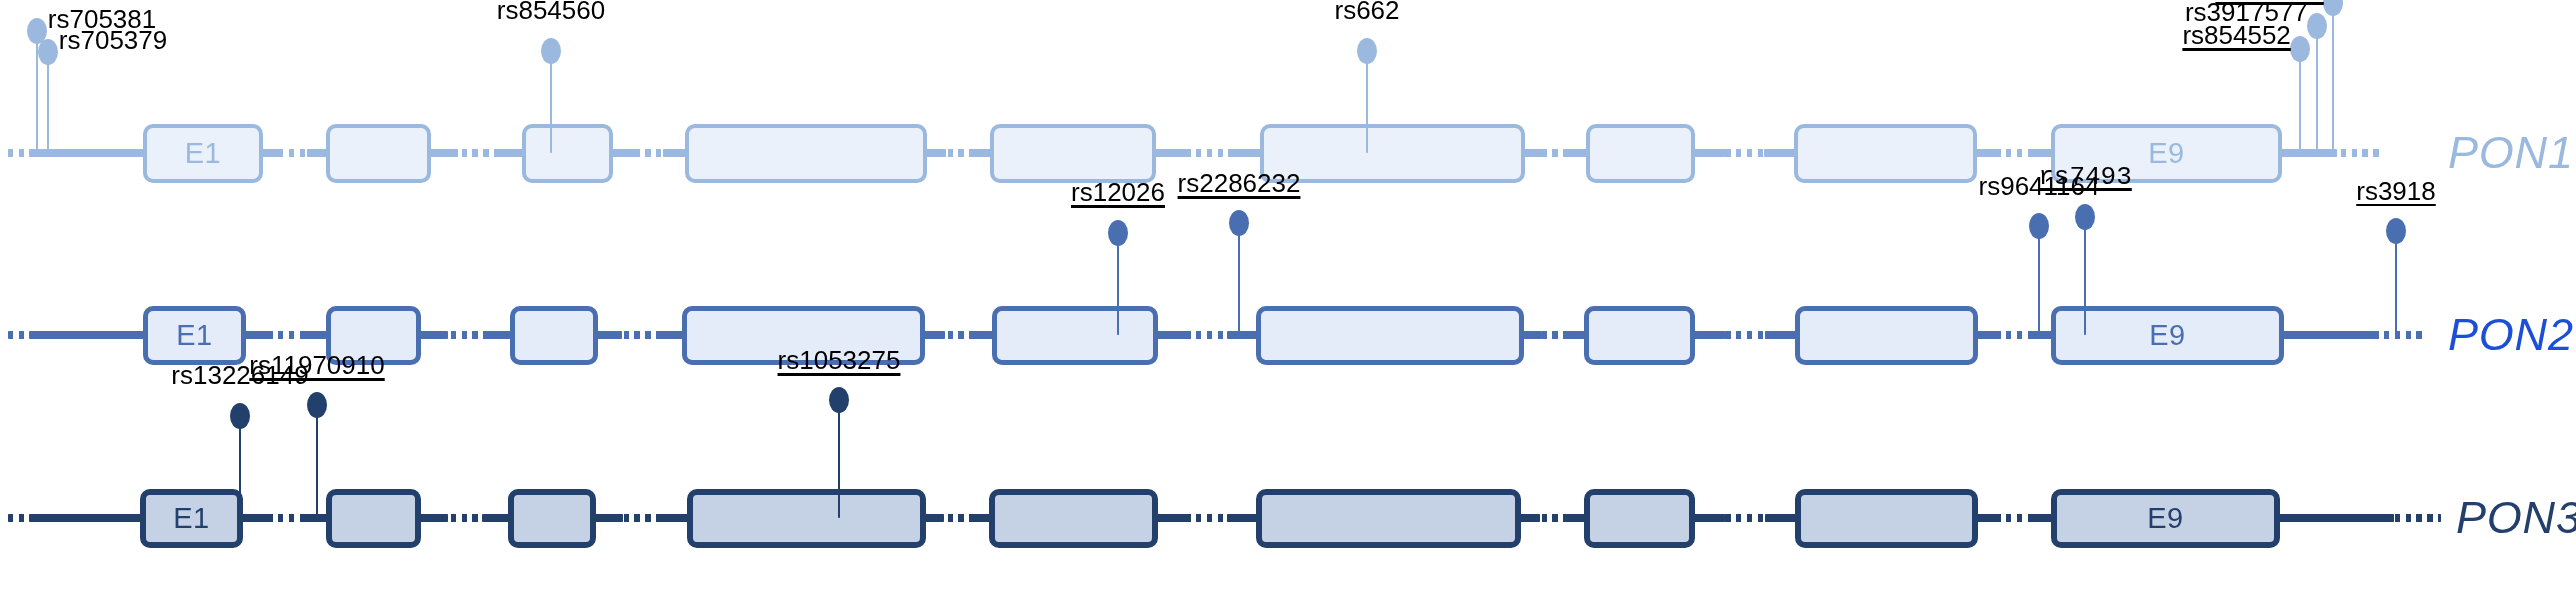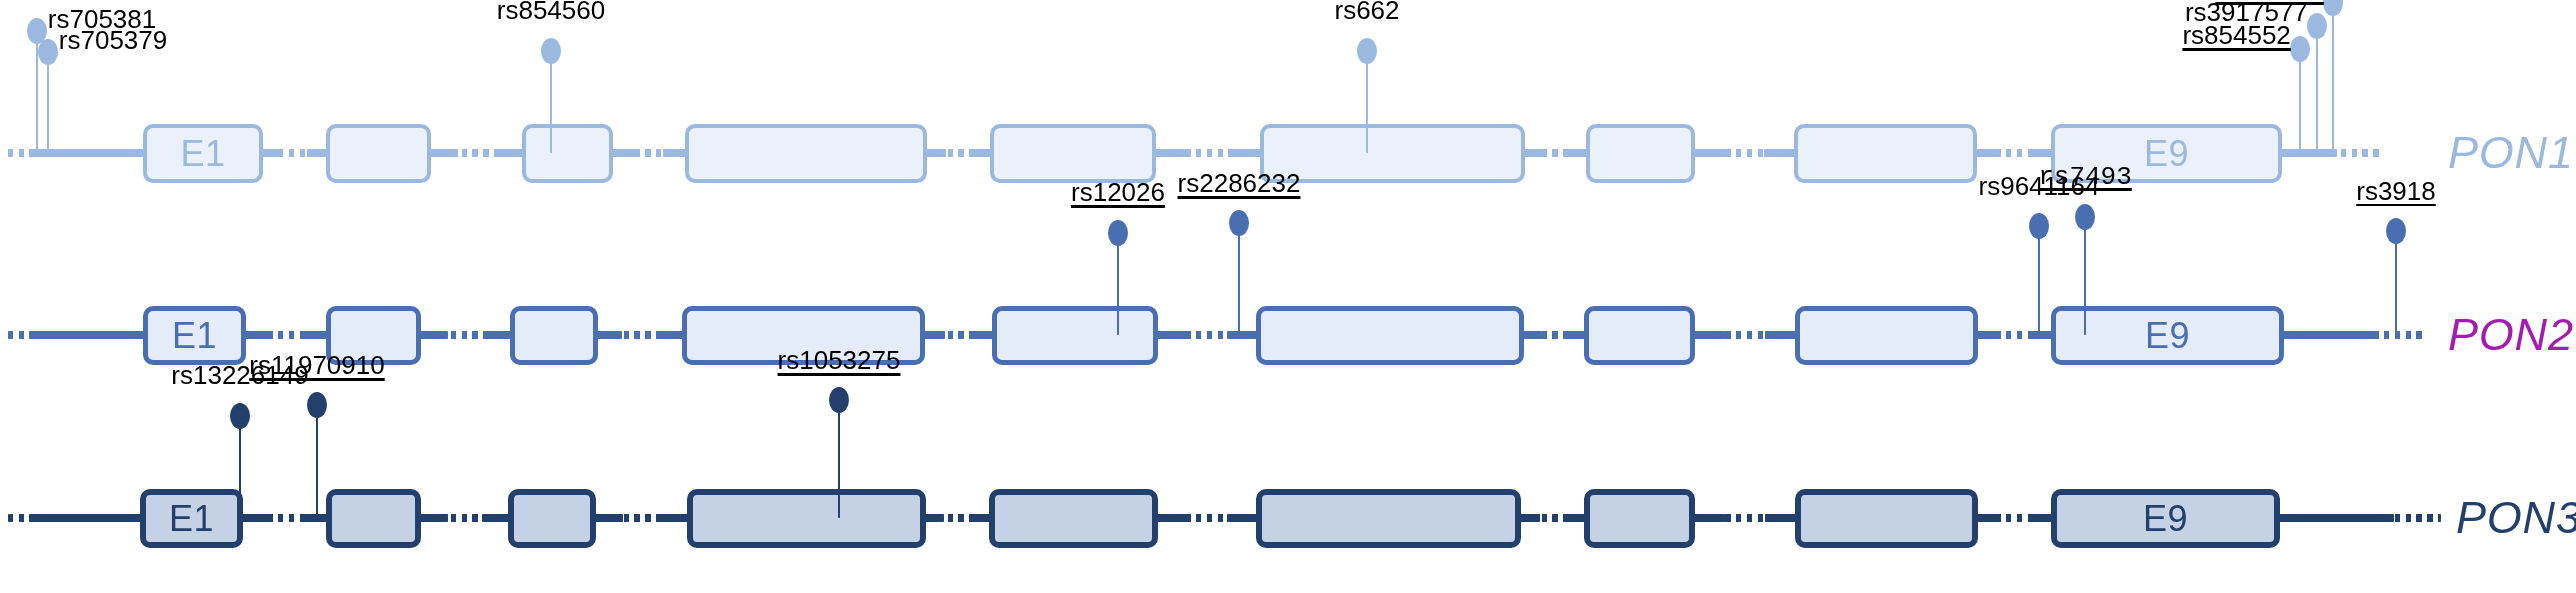--- a/index.html
+++ b/index.html
@@ -17,21 +17,21 @@
         currentColor 0px, currentColor 5.4px, rgba(255,255,255,0) 5.4px, rgba(255,255,255,0) 10.8px);
   }
   .backbone.solid{background:currentColor;}
 
   
   .exon{
     position:absolute;
     box-sizing:border-box;
     border-radius:10px;
     display:flex;align-items:center;justify-content:center;
-    font-size:36px;font-weight:400;letter-spacing:0.4px;
+    font-size:29px;font-weight:400;letter-spacing:0.4px;
     line-height:1;
   }
   .exon .exon-label{pointer-events:none;}
 
   
   .marker{position:absolute;width:0;height:0;}
   .marker .stem{
     position:absolute;left:-0.8px;width:1.9px;
     border-radius:0.8px;
   }
@@ -67,21 +67,21 @@
   .pal-pon1{color:#9bb9de;}
   .pal-pon1 .exon{background:#eaf1fb;border:4.6px solid #9bb9de;color:#9bb9de;}
   .pal-pon1 .marker .stem{background:#9bb9de;}
   .pal-pon1 .marker .head{background:#9bb9de;}
   .pal-pon1 .gene-name{color:#9bb9de;}
 
   .pal-pon2{color:#4a6fb0;}
   .pal-pon2 .exon{background:#e4ecf9;border:5.4px solid #4a6fb0;color:#4a6fb0;}
   .pal-pon2 .marker .stem{background:#4a6fb0;}
   .pal-pon2 .marker .head{background:#4a6fb0;}
-  .pal-pon2 .gene-name{color:#a21caf;}
+  .pal-pon2 .gene-name{color:#1d4ed8;}
 
   .pal-pon3{color:#233f6b;}
   .pal-pon3 .exon{background:#c5d2e6;border:6.2px solid #233f6b;color:#233f6b;}
   .pal-pon3 .marker .stem{background:#233f6b;}
   .pal-pon3 .marker .head{background:#233f6b;}
   .pal-pon3 .gene-name{color:#233f6b;}
 </style>
 </head>
 <body>
 

